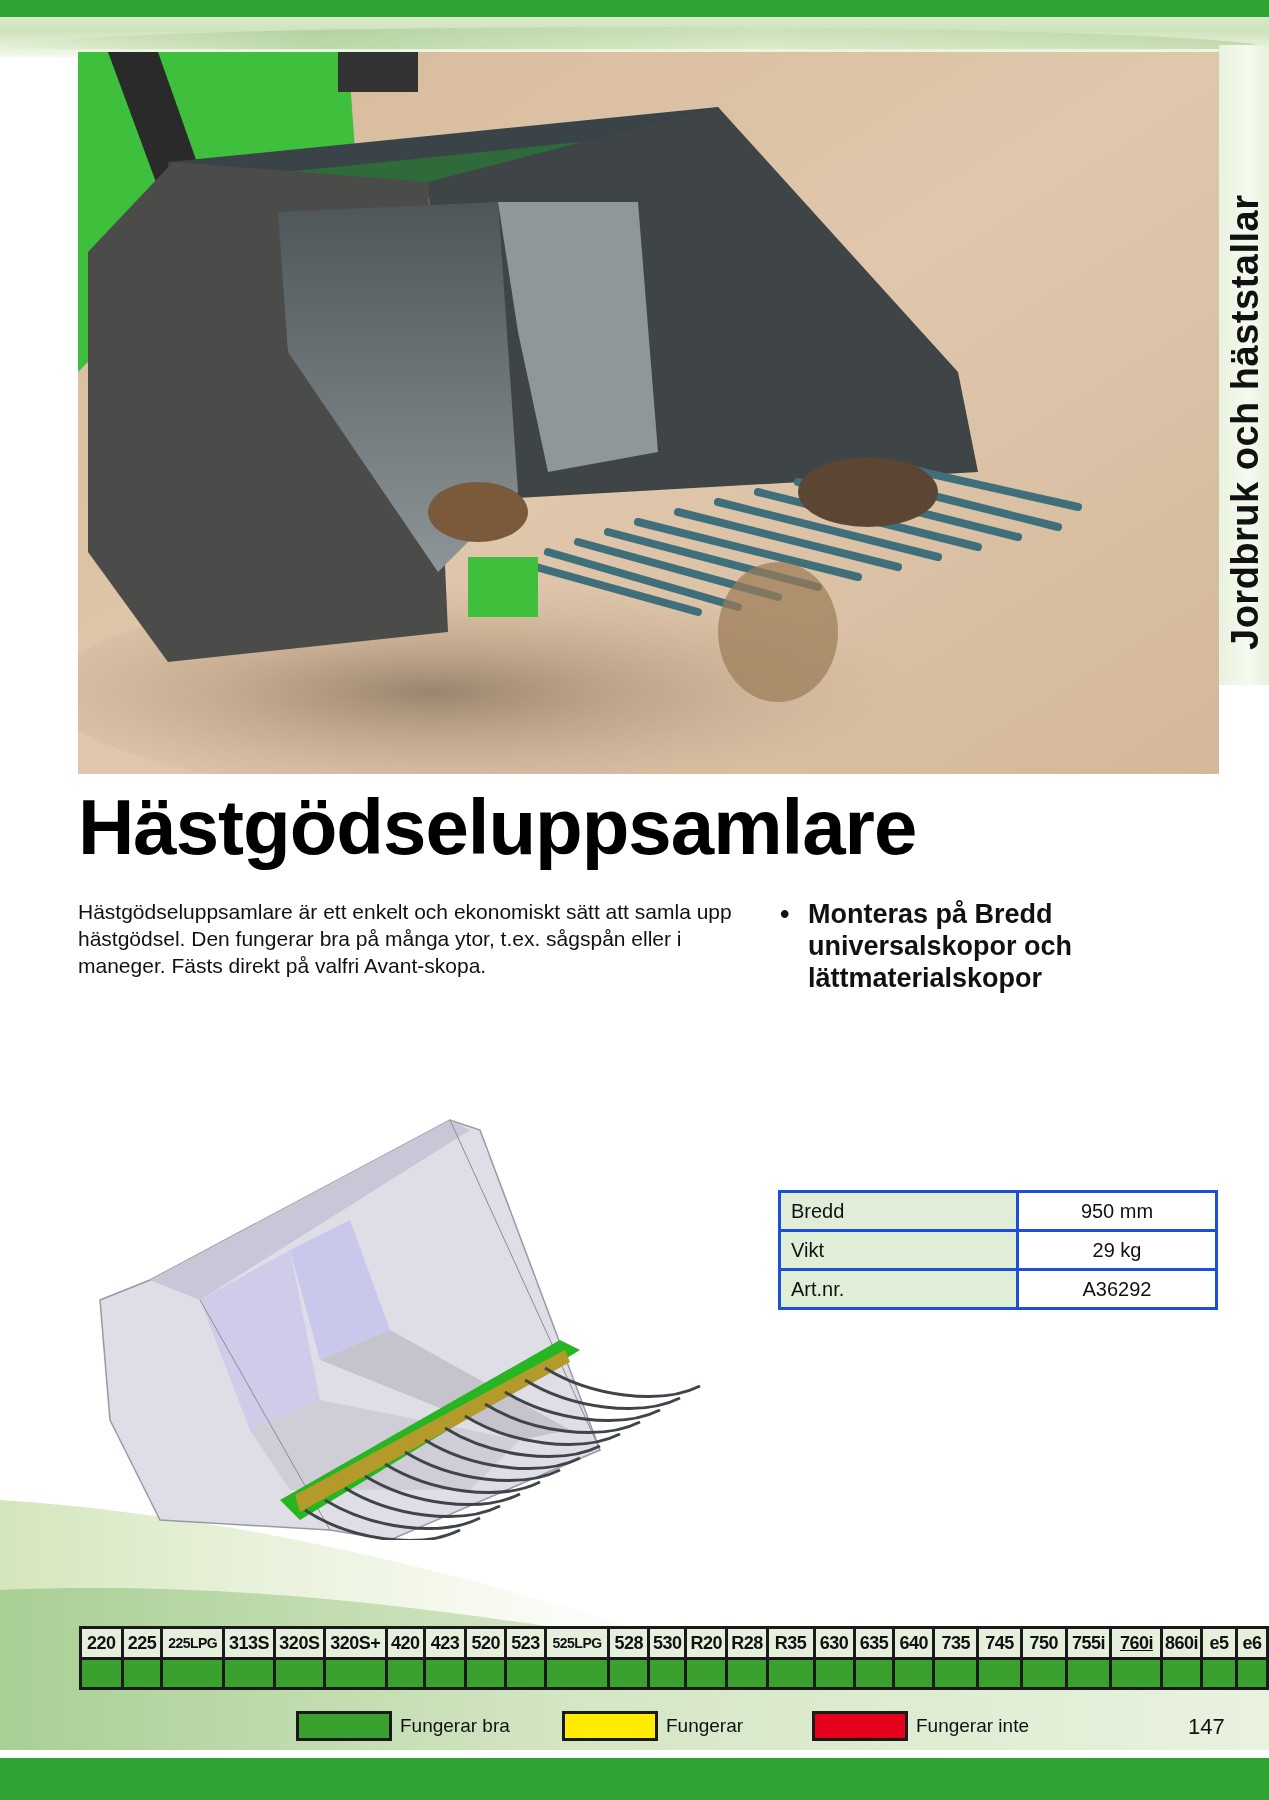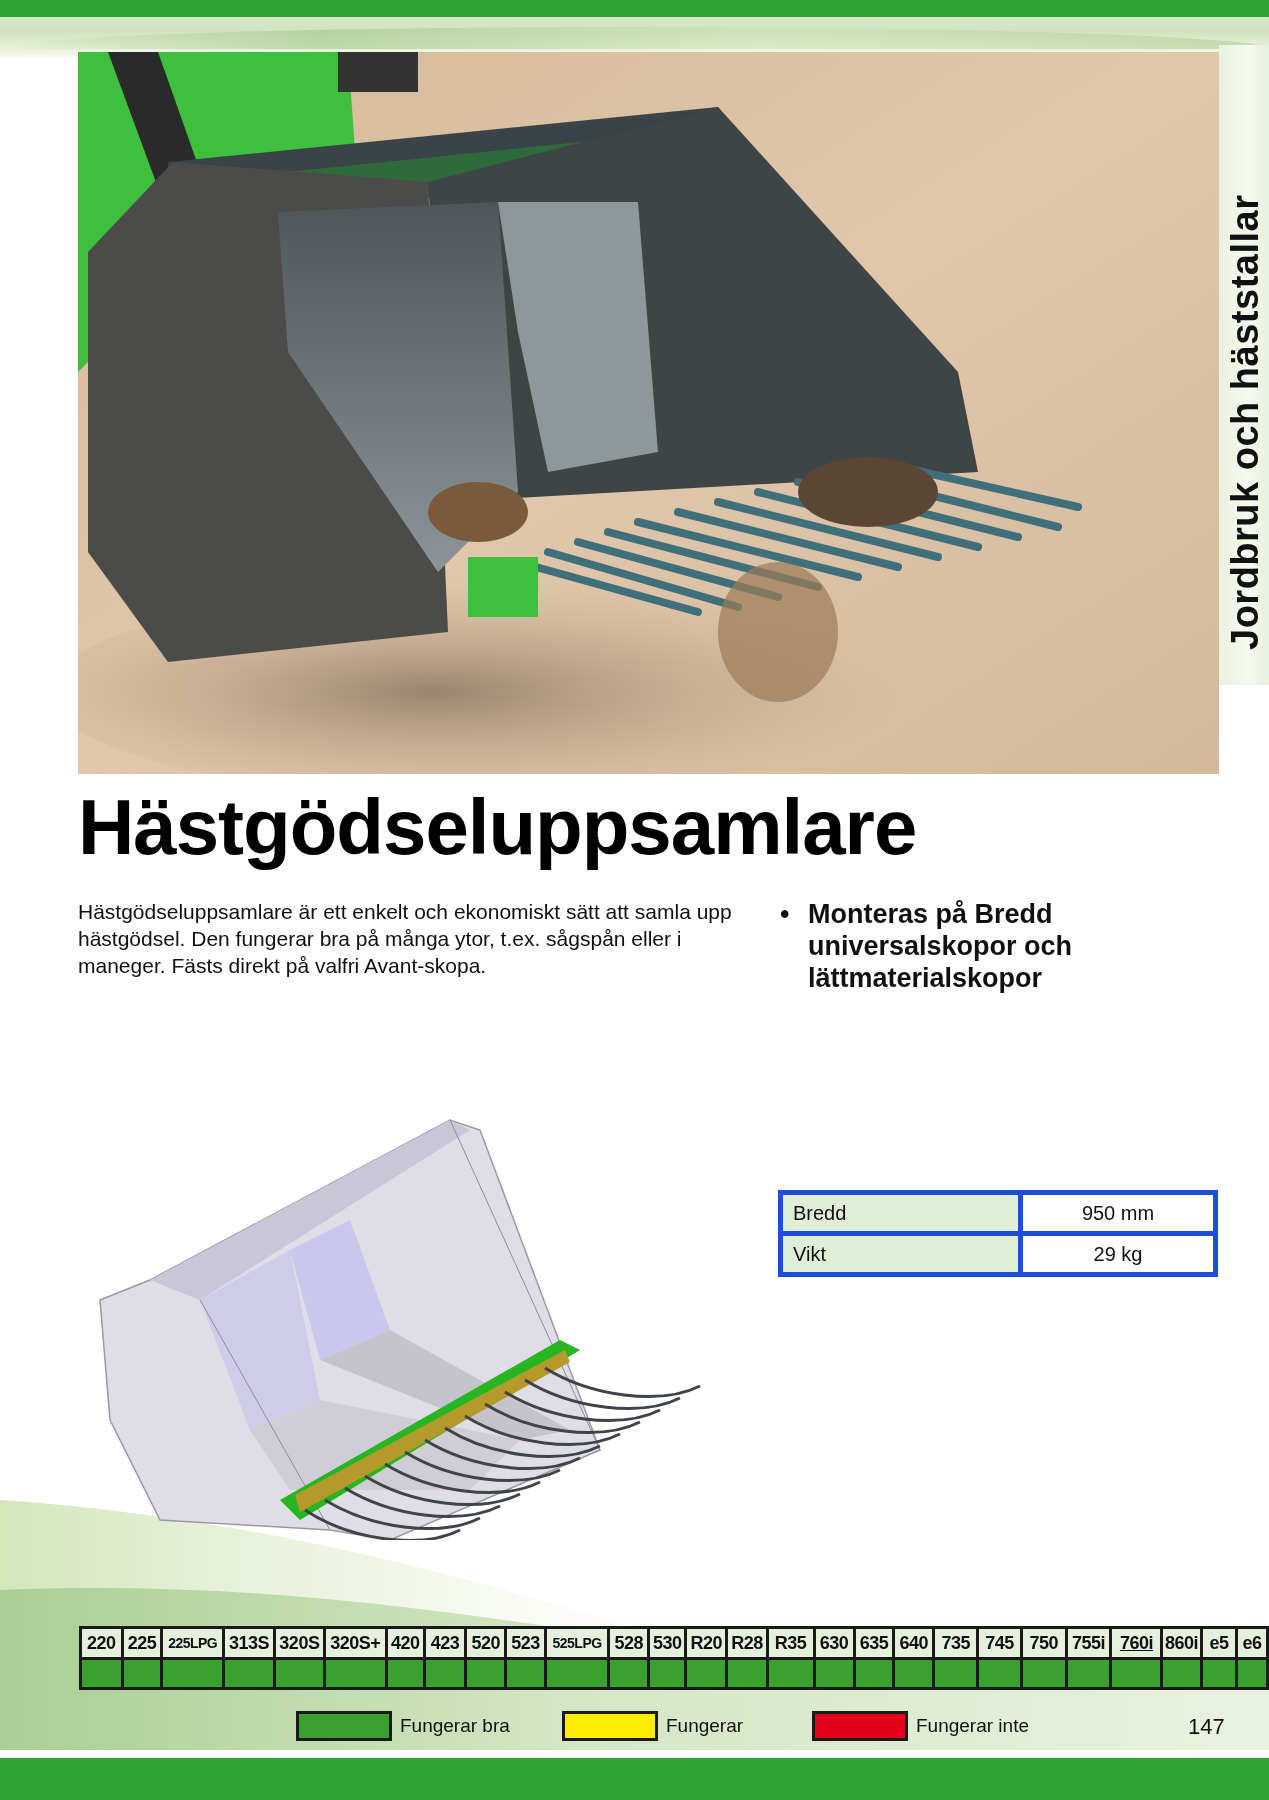--- a/index.html
+++ b/index.html
@@ -48,21 +48,21 @@
     .feature-list { position: absolute; left: 778px; top: 898px; margin: 0; padding: 0; list-style: none; }
     .feature-item { display: flex; font-weight: 700; font-size: 27px; line-height: 32px; color: #111; }
     .feature-bullet { width: 28px; flex: none; padding-left: 2px; }
     .feature-text { width: 300px; }
 
     
     .spec-table {
       position: absolute; left: 778px; top: 1190px; width: 440px;
       border-collapse: collapse; font-size: 20px;
     }
-    .spec-table td { border: 5px solid #1d4ed8; height: 36px; padding: 0 10px; }
+    .spec-table td { border: 3px solid #1d4ed8; height: 36px; padding: 0 10px; }
     .spec-label { background: #e0eed8; width: 215px; }
     .spec-value { background: #fff; text-align: center; }
 
     
     .illustration { position: absolute; left: 90px; top: 1100px; width: 640px; height: 440px; }
     .illustration svg { width: 100%; height: 100%; display: block; }
 
     
     .bottom-swoosh {
       position: absolute; left: 0; top: 1480px; width: 1269px; height: 270px; overflow: hidden;
@@ -163,20 +163,24 @@
 
 <table class="spec-table">
   <tbody>
       <tr>
     <td class="spec-label">Bredd</td>
     <td class="spec-value">950 mm</td>
   </tr>
   <tr>
     <td class="spec-label">Vikt</td>
     <td class="spec-value">29 kg</td>
+  </tr>
+  <tr>
+    <td class="spec-label">Art.nr.</td>
+    <td class="spec-value">A36292</td>
   </tr>
 </tbody>
   </table>
 
 <div class="bottom-swoosh">
   <svg viewBox="0 0 1269 270" preserveAspectRatio="none">
     <defs>
       <linearGradient id="sw1" x1="0" y1="0" x2="1" y2="0">
         <stop offset="0" stop-color="#cfe3b4" stop-opacity="0.9"></stop>
         <stop offset="0.5" stop-color="#e8f1d8" stop-opacity="0.6"></stop>

